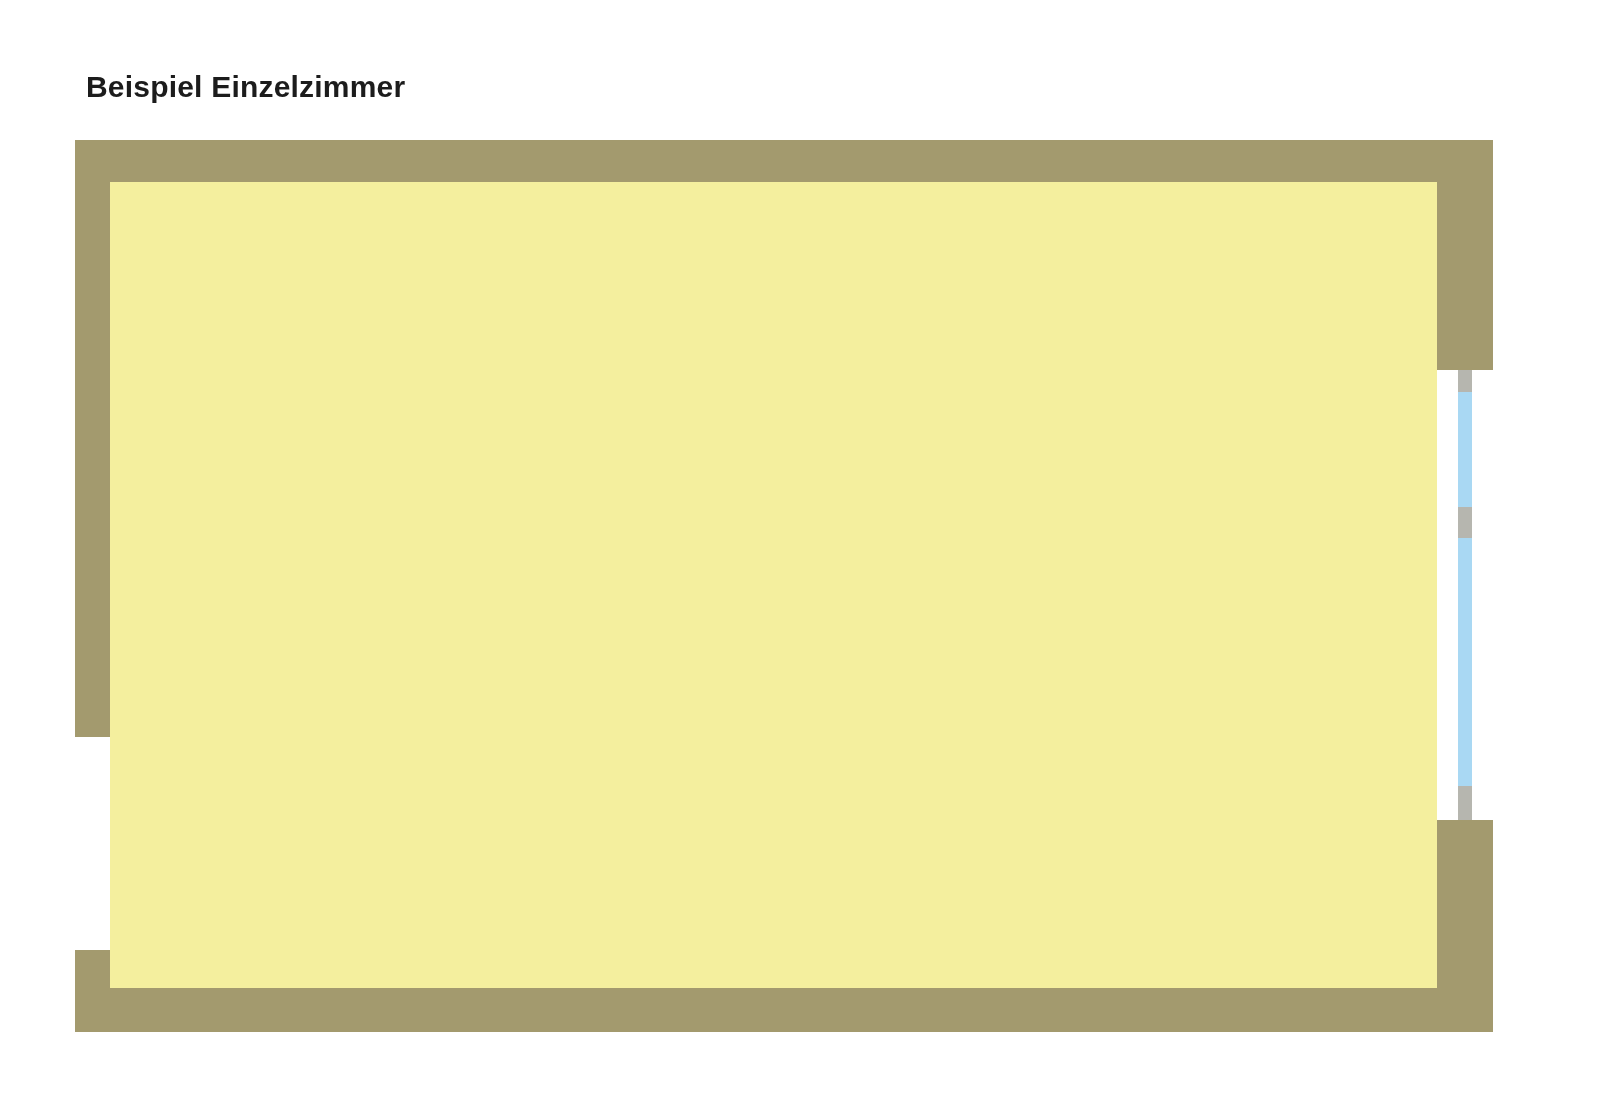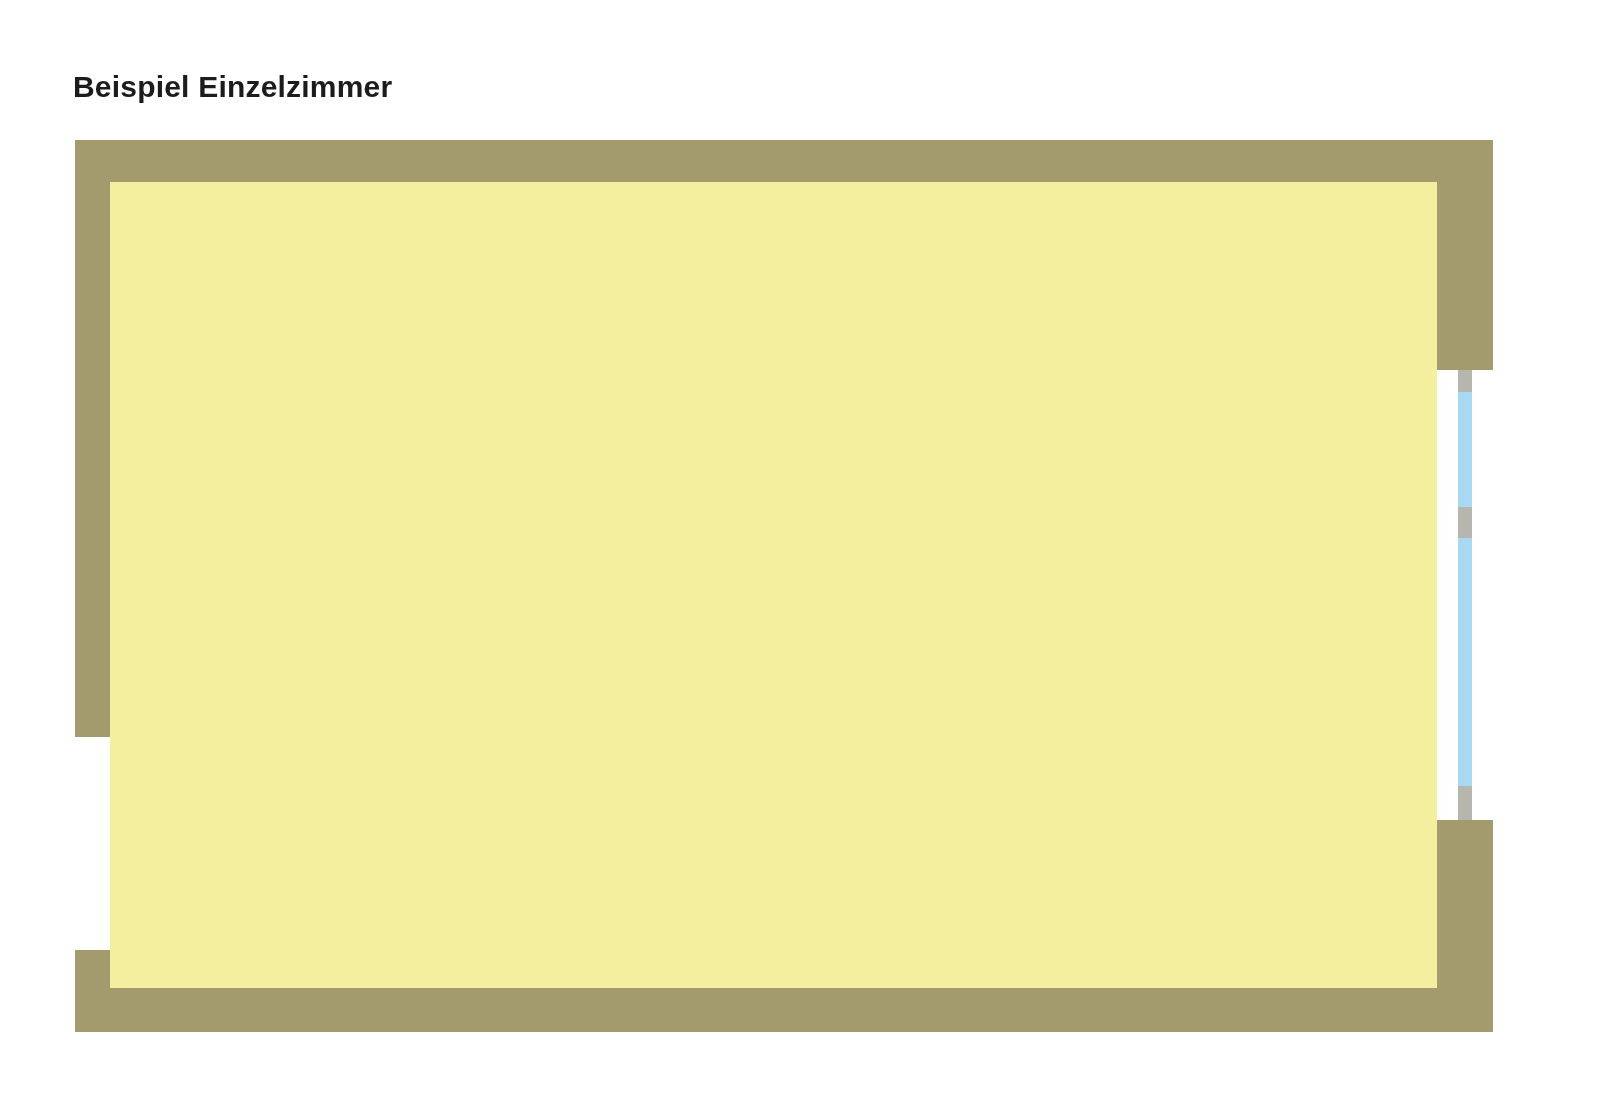--- a/index.html
+++ b/index.html
@@ -1,19 +1,19 @@
 <!DOCTYPE html>
 <html><head>
 <meta charset="utf-8">
 <style>
   html,body{margin:0;padding:0;background:#ffffff;}
   body{width:1600px;height:1116px;position:relative;overflow:hidden;
        font-family:"Liberation Sans","DejaVu Sans",sans-serif;}
   .abs{position:absolute;}
-  #page-title{left:73px;top:70px;font-size:30px;font-weight:600;color:#1c1c1c;letter-spacing:0.2px;}
+  #page-title{left:86px;top:70px;font-size:30px;font-weight:600;color:#1c1c1c;letter-spacing:0.2px;}
   #plan{left:75px;top:140px;width:1418px;height:892px;}
   .wall{background:#a39a6e;}
   #floor{left:35px;top:42px;width:1327px;height:806px;background:#f4ef9e;}
   svg{display:block;}
 </style>
 </head>
 <body>
 
 <div class="abs" id="page-title">Beispiel Einzelzimmer</div>
 

